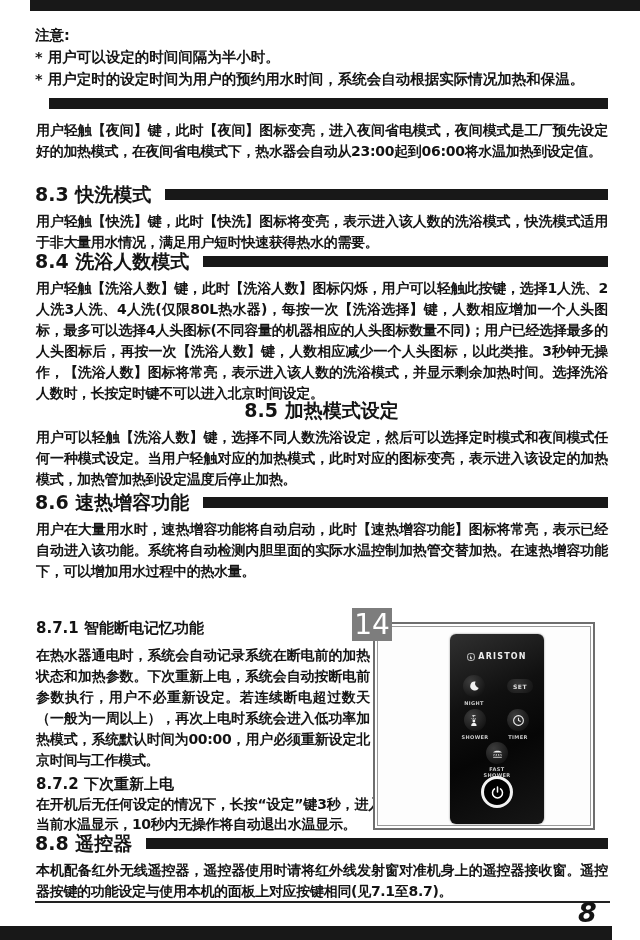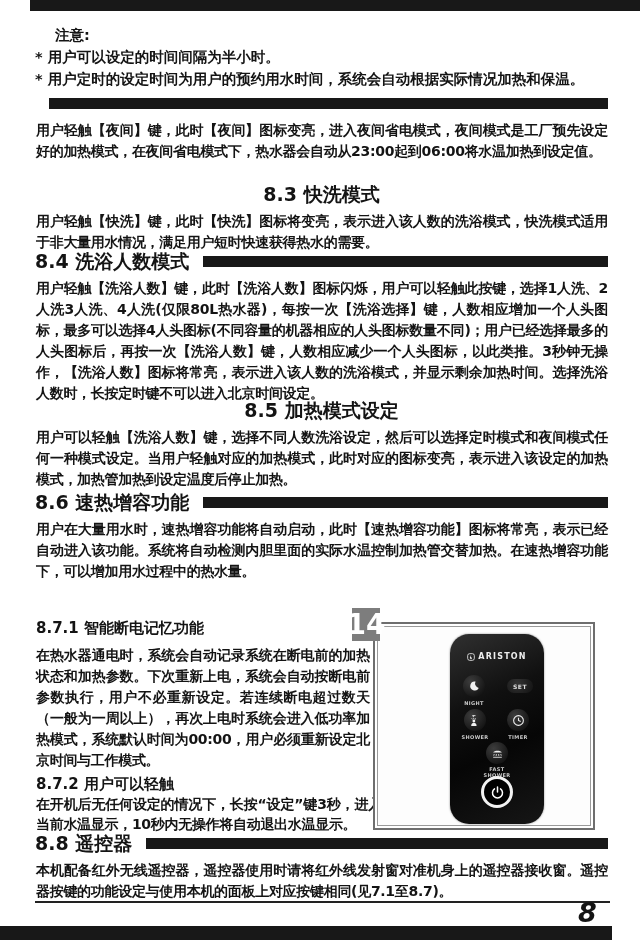--- a/index.html
+++ b/index.html
@@ -4,21 +4,21 @@
 <style>
   html,body { margin:0; padding:0; background:#e8e8e8; }
   .page {
     position:relative; width:640px; height:940px; margin:0 auto;
     background:#ffffff; overflow:hidden;
     font-family:"DejaVu Sans", sans-serif; color:#141414;
   }
   .top-bar { position:absolute; left:30px; top:0; width:610px; height:11px; background:#181818; }
   .bottom-bar { position:absolute; left:0; top:926px; width:612px; height:14px; background:#181818; }
 
-  .note-title { position:absolute; left:35px; top:26px; font-size:14.5px; font-weight:600;margin-left:20px; }
+  .note-title { position:absolute; left:35px; top:26px; font-size:14.5px; font-weight:600; }
   .note-line1 { position:absolute; left:35px; top:48px; font-size:14.5px; font-weight:600; }
   .note-line2 { position:absolute; left:35px; top:70px; font-size:14.5px; font-weight:600; }
 
   .sec-head { position:absolute; left:35px; width:573px; height:22px; display:flex; align-items:center; }
   .sec-head.narrow-bar { width:553px; }
   .sec-title { font-size:19px; font-weight:bold; white-space:nowrap; line-height:22px; }
   .sec-bar { flex:1; height:11px; background:#181818; margin-left:14px; }
 
   .body-text {
     position:absolute; left:36px; width:572px;
@@ -28,34 +28,34 @@
   .body-text.narrow { width:334px; }
   .body-text.narrow2 { width:346px; line-height:20px; }
 
   .subhead { position:absolute; left:36px; font-size:15px; font-weight:bold; }
 
   .footer-rule { position:absolute; left:35px; top:901px; width:575px; height:2px; background:#222; }
   .page-number { position:absolute; left:578px; top:897px; font-size:27px; font-weight:bold; font-style:italic; }
 
   
   .fig-label {
-    position:absolute; left:352px; top:608px; width:28px; height:33px;
-    background:#7d7d7d; color:#fff; font-size:28px; font-weight:bold;
+    position:absolute; left:352px; top:608px; width:40px; height:33px;
+    background:#7d7d7d; color:#fff; font-size:28px; font-weight:normal;
     display:flex; align-items:center; justify-content:center; z-index:3;text-align:right;
   }
   .fig-frame {
     position:absolute; left:373px; top:622px; width:222px; height:208px;
     box-sizing:border-box; border:2px solid #6e6e6e; background:#fdfdfd;
     box-shadow: inset 0 0 0 2px #ffffff, inset 0 0 0 3px #9a9a9a;
     z-index:2;
   }
   .remote {
     position:absolute; left:75px; top:10px; width:94px; height:190px;
     background:linear-gradient(155deg,#303030 0%,#101010 35%,#060606 60%,#161616 100%);
-    border-radius:19px; box-shadow:0 0 2px rgba(0,0,0,.5);
+    border-radius:6px; box-shadow:0 0 2px rgba(0,0,0,.5);
   }
   .brand {
     position:absolute; left:0; top:18px; width:100%;
     display:flex; align-items:center; justify-content:center; gap:3px;
     color:#ededed; font-size:8px; font-weight:bold; letter-spacing:1.2px;
   }
   .rbtn {
     position:absolute; width:22px; height:22px; border-radius:50%;
     background:radial-gradient(circle at 35% 30%, #3d3d3d, #151515 75%);
     display:flex; align-items:center; justify-content:center;
@@ -85,21 +85,21 @@
 
   <div class="note-title">注意:</div>
   <div class="note-line1">* 用户可以设定的时间间隔为半小时。</div>
   <div class="note-line2">* 用户定时的设定时间为用户的预约用水时间，系统会自动根据实际情况加热和保温。</div>
 
   <div class="sec-head" style="top:92px;">
     <span class="sec-bar"></span>
   </div>
   <div class="body-text" style="top:120px;">用户轻触【夜间】键，此时【夜间】图标变亮，进入夜间省电模式，夜间模式是工厂预先设定好的加热模式，在夜间省电模式下，热水器会自动从23:00起到06:00将水温加热到设定值。</div>
 
-  <div class="sec-head" style="top:183px;flex-direction:column;">
+  <div class="sec-head" style="top:183px;">
     <span class="sec-title">8.3 快洗模式</span>
     <span class="sec-bar"></span>
   </div>
   <div class="body-text" style="top:211px;">用户轻触【快洗】键，此时【快洗】图标将变亮，表示进入该人数的洗浴模式，快洗模式适用于非大量用水情况，满足用户短时快速获得热水的需要。</div>
 
   <div class="sec-head" style="top:250px;">
     <span class="sec-title">8.4 洗浴人数模式</span>
     <span class="sec-bar"></span>
   </div>
   <div class="body-text" style="top:278px;">用户轻触【洗浴人数】键，此时【洗浴人数】图标闪烁，用户可以轻触此按键，选择1人洗、2人洗3人洗、4人洗(仅限80L热水器)，每按一次【洗浴选择】键，人数相应增加一个人头图标，最多可以选择4人头图标(不同容量的机器相应的人头图标数量不同)；用户已经选择最多的人头图标后，再按一次【洗浴人数】键，人数相应减少一个人头图标，以此类推。3秒钟无操作，【洗浴人数】图标将常亮，表示进入该人数的洗浴模式，并显示剩余加热时间。选择洗浴人数时，长按定时键不可以进入北京时间设定。</div>
@@ -111,21 +111,21 @@
   <div class="body-text" style="top:427px;">用户可以轻触【洗浴人数】键，选择不同人数洗浴设定，然后可以选择定时模式和夜间模式任何一种模式设定。当用户轻触对应的加热模式，此时对应的图标变亮，表示进入该设定的加热模式，加热管加热到设定温度后停止加热。</div>
 
   <div class="sec-head" style="top:491px;">
     <span class="sec-title">8.6 速热增容功能</span>
     <span class="sec-bar"></span>
   </div>
   <div class="body-text" style="top:519px;">用户在大量用水时，速热增容功能将自动启动，此时【速热增容功能】图标将常亮，表示已经自动进入该功能。系统将自动检测内胆里面的实际水温控制加热管交替加热。在速热增容功能下，可以增加用水过程中的热水量。</div>
 
   <div class="subhead" style="top:619px;">8.7.1 智能断电记忆功能</div>
   <div class="body-text narrow" style="top:645px;">在热水器通电时，系统会自动记录系统在断电前的加热状态和加热参数。下次重新上电，系统会自动按断电前参数执行，用户不必重新设定。若连续断电超过数天（一般为一周以上），再次上电时系统会进入低功率加热模式，系统默认时间为00:00，用户必须重新设定北京时间与工作模式。</div>
-  <div class="subhead" style="top:775px;">8.7.2 用户可以轻触</div>
+  <div class="subhead" style="top:775px;">8.7.2 下次重新上电</div>
   <div class="body-text narrow2" style="top:794px;">在开机后无任何设定的情况下，长按“设定”键3秒，进入当前水温显示，10秒内无操作将自动退出水温显示。</div>
 
   <div class="sec-head" style="top:832px;">
     <span class="sec-title">8.8 遥控器</span>
     <span class="sec-bar"></span>
   </div>
   <div class="body-text" style="top:860px;">本机配备红外无线遥控器，遥控器使用时请将红外线发射窗对准机身上的遥控器接收窗。遥控器按键的功能设定与使用本机的面板上对应按键相同(见7.1至8.7)。</div>
 
   <div class="fig-label">14</div>
   <div class="fig-frame">

